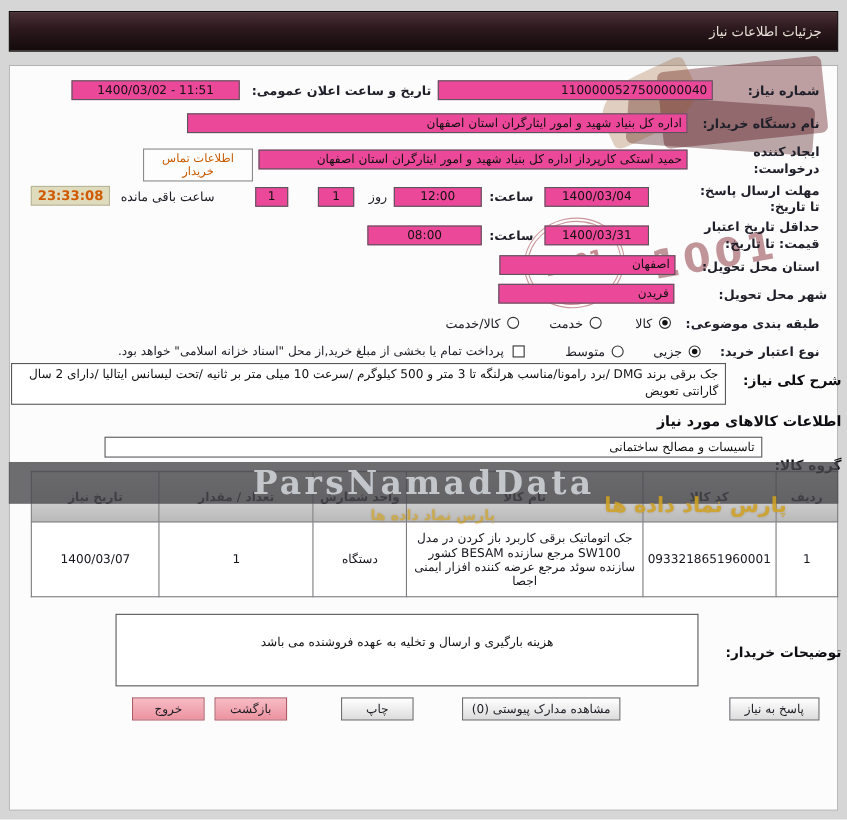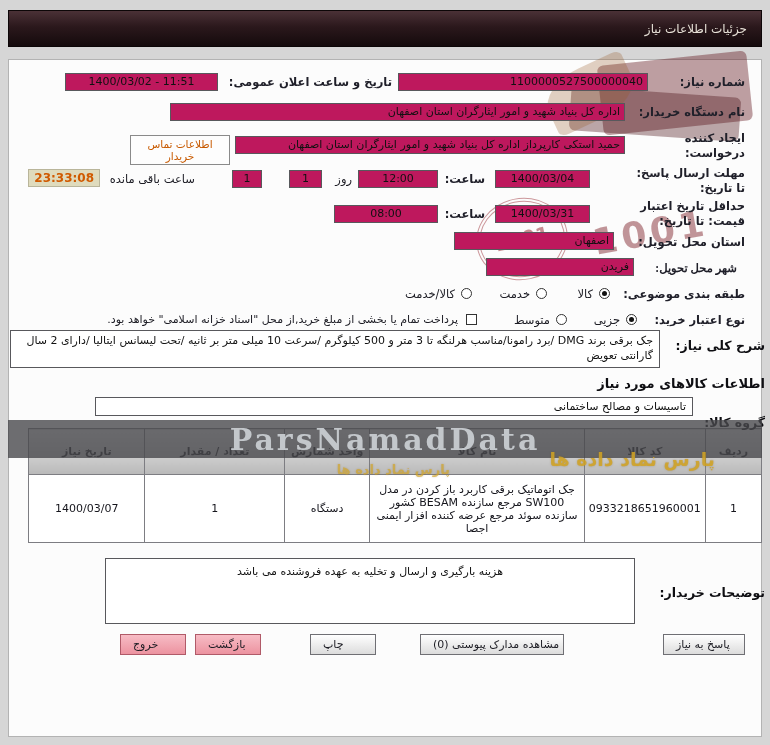--- a/index.html
+++ b/index.html
@@ -12,42 +12,42 @@
   .titlebar .t { position:absolute; right:14px; top:11px; color:#e6e0d6; font-size:12px; }
 
   .content { position:absolute; top:59px; left:8px; width:754px; height:678px;
     background:#fcfcfc; border:1px solid #b3b3b3; z-index:0; }
 
   .lbl { position:absolute; color:#20202a; font-size:11.5px; font-weight:700;
     direction:rtl; text-align:right; z-index:3; line-height:15px; }
   .opt { position:absolute; color:#1c1c24; font-size:11.5px; direction:rtl; z-index:3; }
   .slbl { position:absolute; color:#0e0e12; font-size:12.5px; font-weight:700; direction:rtl; z-index:3; }
 
-  .inp { position:absolute; height:18px; background:#be185d; border:1px solid #58585c;
+  .inp { position:absolute; height:18px; background:#ec4899; border:1px solid #58585c;
     font-size:11px; color:#111; padding:1px 4px; direction:rtl; text-align:right;
     white-space:nowrap; overflow:hidden; z-index:2; line-height:14px; }
   .ltr { direction:ltr; text-align:center; }
   .box { position:absolute; background:#fff; border:1px solid #58585c; font-size:11px;
     color:#111; padding:2px 6px; direction:rtl; text-align:right; z-index:2; line-height:15px; }
 
   .radio { position:absolute; width:11px; height:11px; border:1px solid #333; border-radius:50%;
     background:#fff; z-index:3; cursor:pointer; }
   .radio.checked::after { content:""; position:absolute; left:2px; top:2px; width:5px; height:5px;
     border-radius:50%; background:#111; }
   .chk { position:absolute; width:11px; height:11px; border:1px solid #333; background:#fff;
     z-index:3; cursor:pointer; }
 
   .olink { position:absolute; border:1px solid #8a8a8a; color:#c85a00; font-size:10.5px;
     padding:2px 3px; direction:rtl; text-align:center; background:#fdfdfd; z-index:3; cursor:pointer; }
   .timer { position:absolute; background:#dfdbbd; border:1px solid #b9b59a; color:#d05a00;
     font-weight:700; font-size:12px; padding:1px 5px; z-index:3; }
 
   .btn { position:absolute; top:634px; height:21px; border:1px solid #6f6f74;
     background:linear-gradient(180deg,#ffffff,#dcdcdc); font-size:11px; color:#1d1d24;
-    text-align:left; line-height:19px; direction:rtl; z-index:6; cursor:pointer;padding-left:12px; }
+    text-align:center; line-height:19px; direction:rtl; z-index:6; cursor:pointer; }
   .btn.pink { background:linear-gradient(180deg,#f7bcc5,#ec93a0); border-color:#b05a68; }
 
   table.items { position:absolute; left:28px; top:428px; width:734px; border-collapse:collapse;
     z-index:2; direction:rtl; }
   table.items th { background:linear-gradient(180deg,#ececec,#b9b9b9); border:1px solid #7d7d82;
     font-size:11px; font-weight:700; height:46px; color:#1c1c22; padding:2px; }
   table.items td { background:#fff; border:1px solid #7d7d82; font-size:11px; color:#15151c;
     height:68px; text-align:center; vertical-align:middle; padding:2px 4px; }
 
   
@@ -114,22 +114,22 @@
 <div class="timer ltr" style="top:169px; right:670px;">23:33:08</div>
 
 <div class="lbl" style="top:199px; right:25px; width:135px;">حداقل تاریخ اعتبار قیمت: تا تاریخ:</div>
 <div class="inp ltr" style="top:205px; right:180px; width:95px;">1400/03/31</div>
 <div class="lbl" style="top:207px; right:285px;">ساعت:</div>
 <div class="inp ltr" style="top:205px; right:332px; width:104px;">08:00</div>
 
 <div class="lbl" style="top:235px; right:25px;">استان محل تحویل:</div>
 <div class="inp" style="top:232px; right:156px; width:160px;">اصفهان</div>
 
-<div class="lbl" style="top:261px; right:33px;font-family:Liberation Serif, serif;">شهر محل تحویل:</div>
-<div class="inp" style="top:258px; right:136px; width:148px;">فریدن</div>
+<div class="lbl" style="top:261px; right:18px;">شهر محل تحویل:</div>
+<div class="inp" style="top:258px; right:157px; width:160px;">فریدن</div>
 
 <div class="lbl" style="top:287px; right:25px;">طبقه بندی موضوعی:</div>
 <span class="radio checked" style="top:288px; right:160px;"></span>
 <div class="opt" style="top:287px; right:177px;">کالا</div>
 <span class="radio" style="top:288px; right:223px;"></span>
 <div class="opt" style="top:287px; right:240px;">خدمت</div>
 <span class="radio" style="top:288px; right:298px;"></span>
 <div class="opt" style="top:287px; right:315px;">کالا/خدمت</div>
 
 <div class="lbl" style="top:313px; right:25px;">نوع اعتبار خرید:</div>
@@ -172,19 +172,19 @@
       <td class="ltr">0933218651960001</td>
       <td>جک اتوماتیک برقی کاربرد باز کردن در مدل SW100 مرجع سازنده BESAM کشور سازنده سوئد مرجع عرضه کننده افزار ایمنی اجصا</td>
       <td>دستگاه</td>
       <td>1</td>
       <td>1400/03/07</td>
     </tr>
   </tbody>
 </table>
 
 <div class="slbl" style="top:585px; right:5px;">توضیحات خریدار:</div>
-<div class="box" style="top:558px; left:105px; width:530px; height:66px; text-align:center; padding-top:5px;">هزینه بارگیری و ارسال و تخلیه به عهده فروشنده می باشد</div>
+<div class="box" style="top:558px; left:105px; width:530px; height:66px; text-align:center; padding-top:17px;">هزینه بارگیری و ارسال و تخلیه به عهده فروشنده می باشد</div>
 
 <div class="btn" style="right:25px; width:82px;">پاسخ به نیاز</div>
 <div class="btn" style="left:420px; width:144px;">مشاهده مدارک پیوستی (0)</div>
 <div class="btn" style="left:310px; width:66px;">چاپ</div>
 <div class="btn pink" style="left:195px; width:66px;">بازگشت</div>
 <div class="btn pink" style="left:120px; width:66px;">خروج</div>
 
 </body></html>

